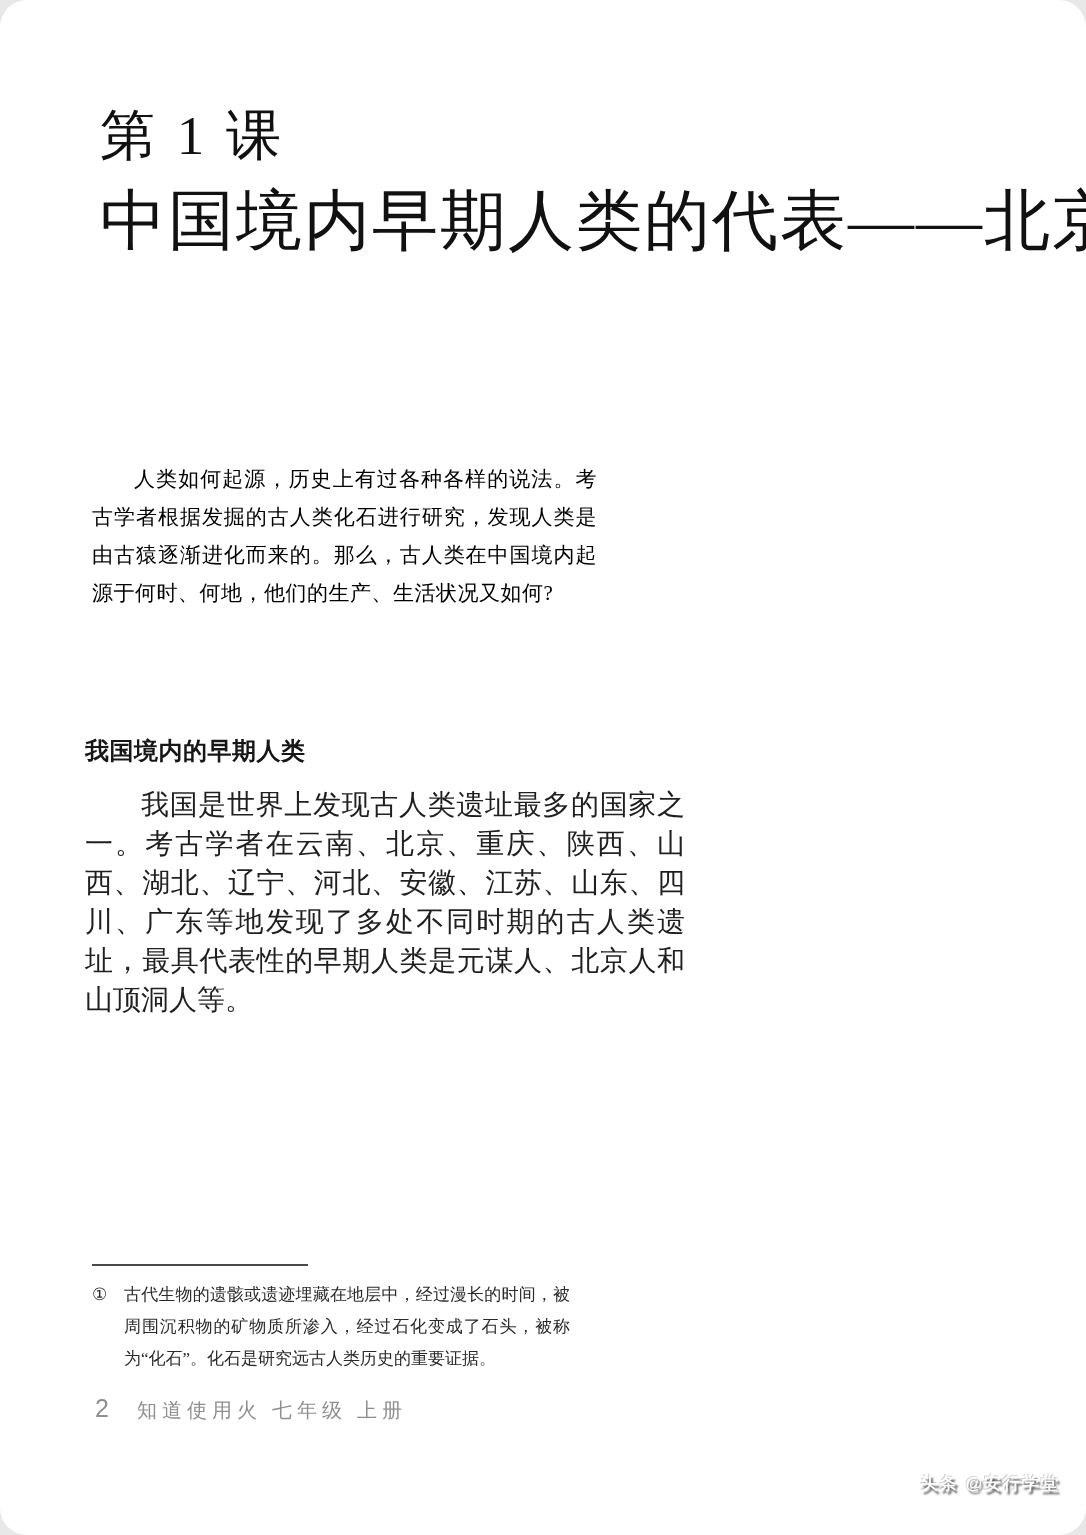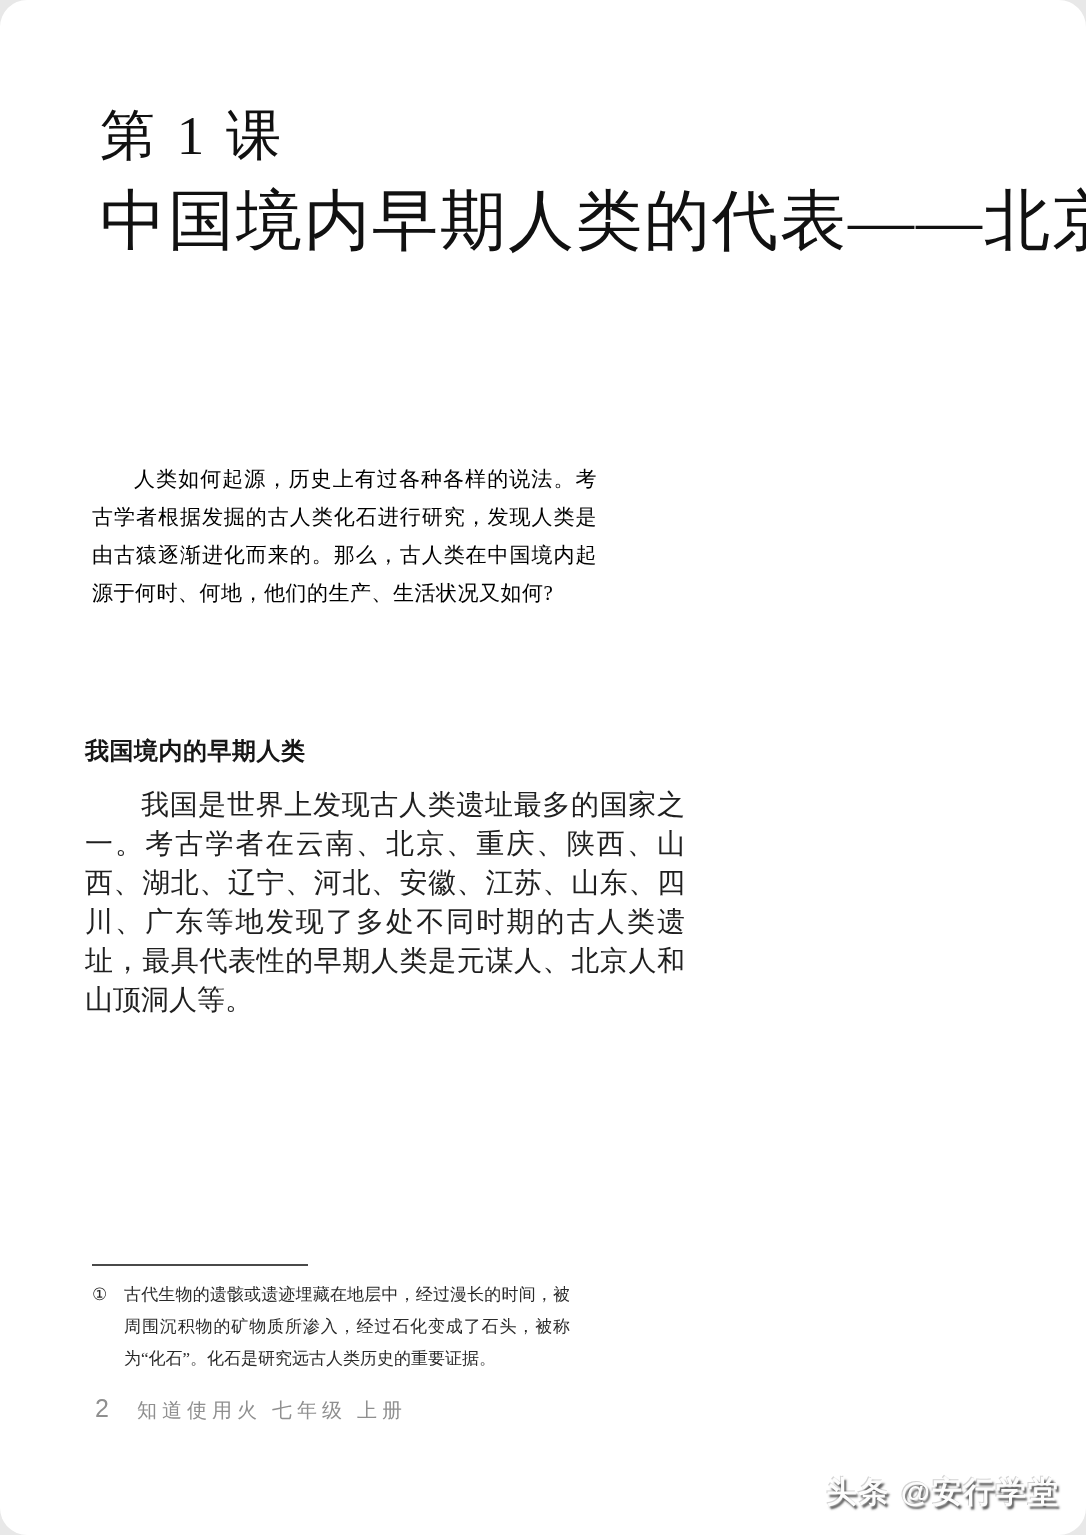--- a/index.html
+++ b/index.html
@@ -125,21 +125,21 @@
     font-size: 20px;
     letter-spacing: 5px;
   }
 
   
   .watermark {
     position: absolute;
     right: 26px;
     top: 1472px;
     font-family: "Liberation Sans", "DejaVu Sans", sans-serif;
-    font-size: 30px;
+    font-size: 17px;
     font-weight: bold;
     letter-spacing: 2px;
     color: #fdfdfd;
     text-shadow: 2px 3px 2px rgba(70,70,70,0.85), -1px -1px 0 rgba(130,130,130,0.35);
     white-space: nowrap;
   }
 </style>
 </head>
 <body>
 

